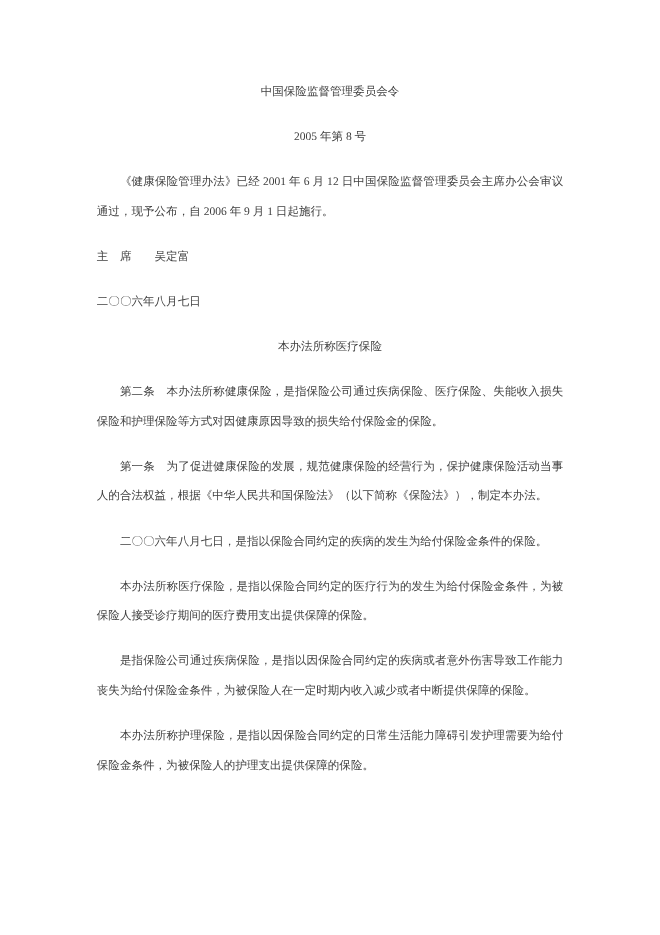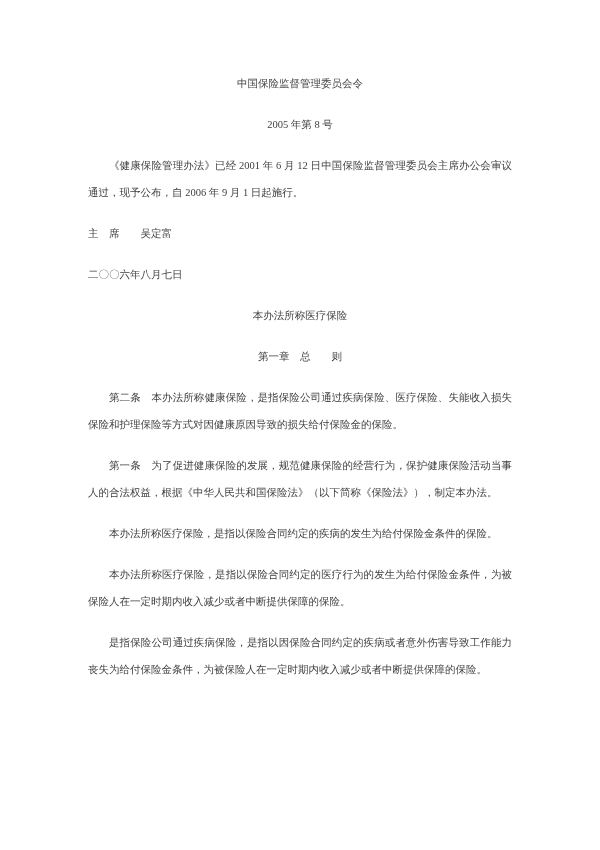--- a/index.html
+++ b/index.html
@@ -45,26 +45,26 @@
   <p class="center">2005 年第 8 号</p>
 
   <p class="body-para">《健康保险管理办法》已经 2001 年 6 月 12 日中国保险监督管理委员会主席办公会审议通过，现予公布，自 2006 年 9 月 1 日起施行。</p>
 
   <p class="right">主　席　　吴定富</p>
 
   <p class="right">二〇〇六年八月七日</p>
 
   <p class="center">本办法所称医疗保险</p>
 
-  <p class="center">第一章　总　　则</p>
 
   <p class="body-para">第二条　本办法所称健康保险，是指保险公司通过疾病保险、医疗保险、失能收入损失保险和护理保险等方式对因健康原因导致的损失给付保险金的保险。</p>
 
   <p class="body-para">第一条　为了促进健康保险的发展，规范健康保险的经营行为，保护健康保险活动当事人的合法权益，根据《中华人民共和国保险法》（以下简称《保险法》），制定本办法。</p>
 
-  <p class="body-para">本办法所称医疗保险，是指以保险合同约定的疾病的发生为给付保险金条件的保险。</p>
+  <p class="body-para">二〇〇六年八月七日，是指以保险合同约定的疾病的发生为给付保险金条件的保险。</p>
 
-  <p class="body-para">本办法所称医疗保险，是指以保险合同约定的医疗行为的发生为给付保险金条件，为被保险人在一定时期内收入减少或者中断提供保障的保险。</p>
+  <p class="body-para">本办法所称医疗保险，是指以保险合同约定的医疗行为的发生为给付保险金条件，为被保险人接受诊疗期间的医疗费用支出提供保障的保险。</p>
 
   <p class="body-para">是指保险公司通过疾病保险，是指以因保险合同约定的疾病或者意外伤害导致工作能力丧失为给付保险金条件，为被保险人在一定时期内收入减少或者中断提供保障的保险。</p>
 
+  <p class="body-para">本办法所称护理保险，是指以因保险合同约定的日常生活能力障碍引发护理需要为给付保险金条件，为被保险人的护理支出提供保障的保险。</p>
 
 </div>
 
 </body></html>

